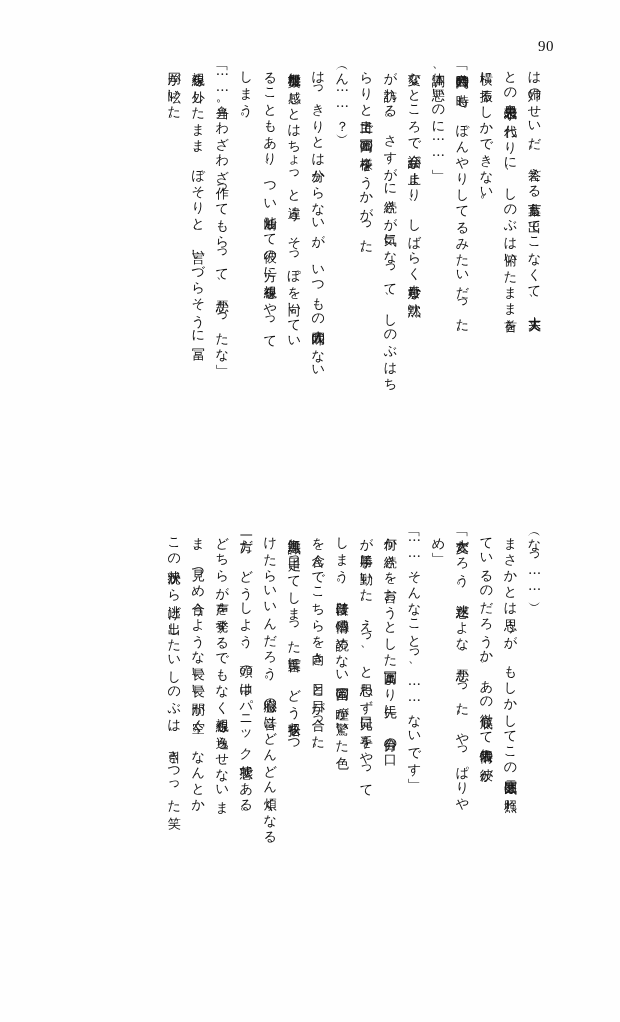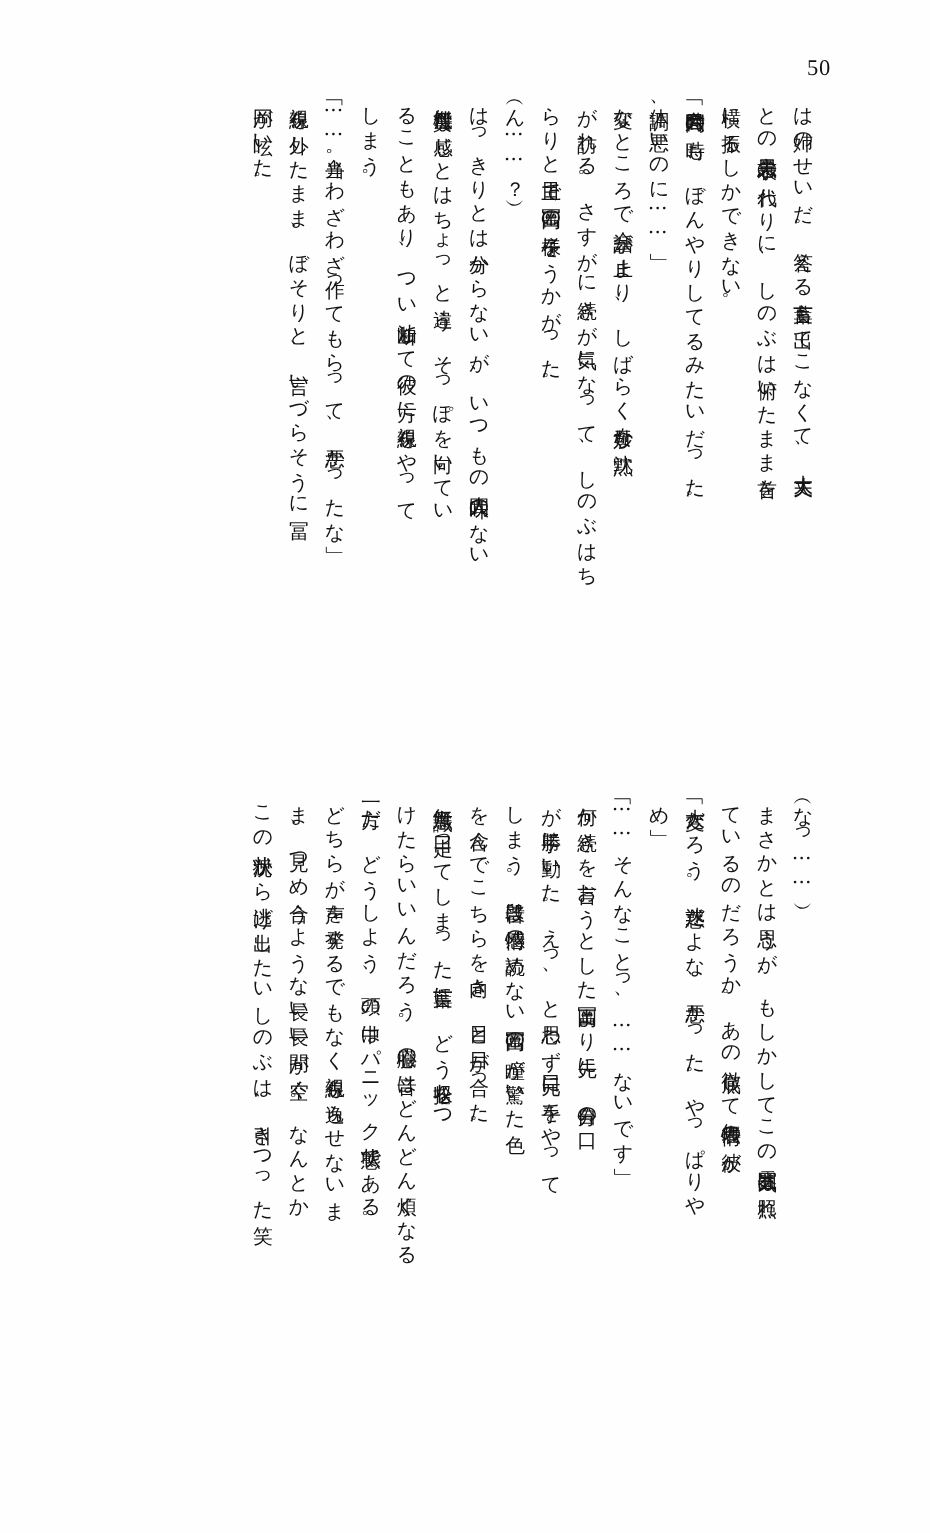--- a/index.html
+++ b/index.html
@@ -55,21 +55,21 @@
     right: 74px;
     height: 432px;
     width: 460px;
   }
 </style>
 </head>
 <body>
 
 <div id="page">
 
-  <div class="page-number">50</div>
+  <div class="page-number">90</div>
 
   <div class="vblock" id="block-top">は姉のせいだ。答える言葉も出てこなくて、大丈夫
 との意思表示の代わりに、しのぶは俯いたまま首を
 横に振るしかできない。
 「六時間目の時も、ぼんやりしてるみたいだった。
 体調、悪いのに……」
 変なところで会話が止まり、しばらく奇妙な沈黙
 が訪れる。さすがに続きが気になって、しのぶはち
 らりと上目で冨岡の様子をうかがった。
 （ん……？）

